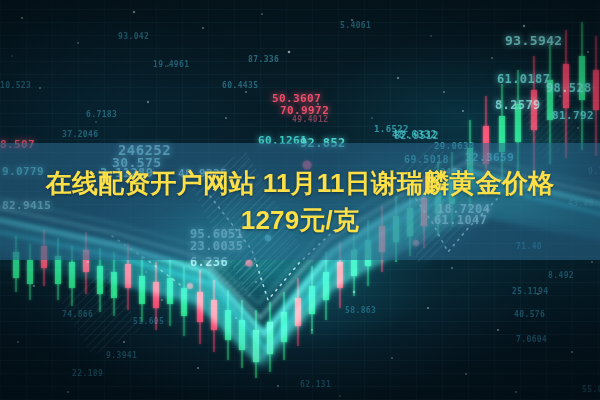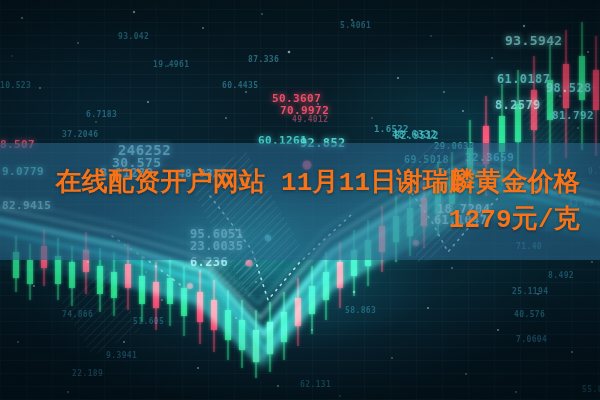--- a/index.html
+++ b/index.html
@@ -74,28 +74,28 @@
   }
 
   
   #title-band{
     position:absolute;left:0;right:0;top:143px;height:117px;
     background:rgba(42,104,142,.58);
     display:flex;align-items:center;justify-content:center;
   }
   #title-text{
     width:560px;
-    text-align:right;
-    color:#f97316;
+    text-align:center;
+    color:#fde047;
     font-size:26px;
     font-weight:700;
     line-height:1.40;
     letter-spacing:.2px;
     text-shadow:0 1px 3px rgba(0,20,35,.55);
-    font-family:Liberation Mono, monospace;
+    font-family:Liberation Sans, sans-serif;
   }
 </style>
 </head>
 <body>
 
 <div id="stage">
 
   <div class="layer" id="bg-base"></div>
   <div class="layer" id="bg-grid"></div>
   <div class="layer" id="bg-grid-v"></div>

